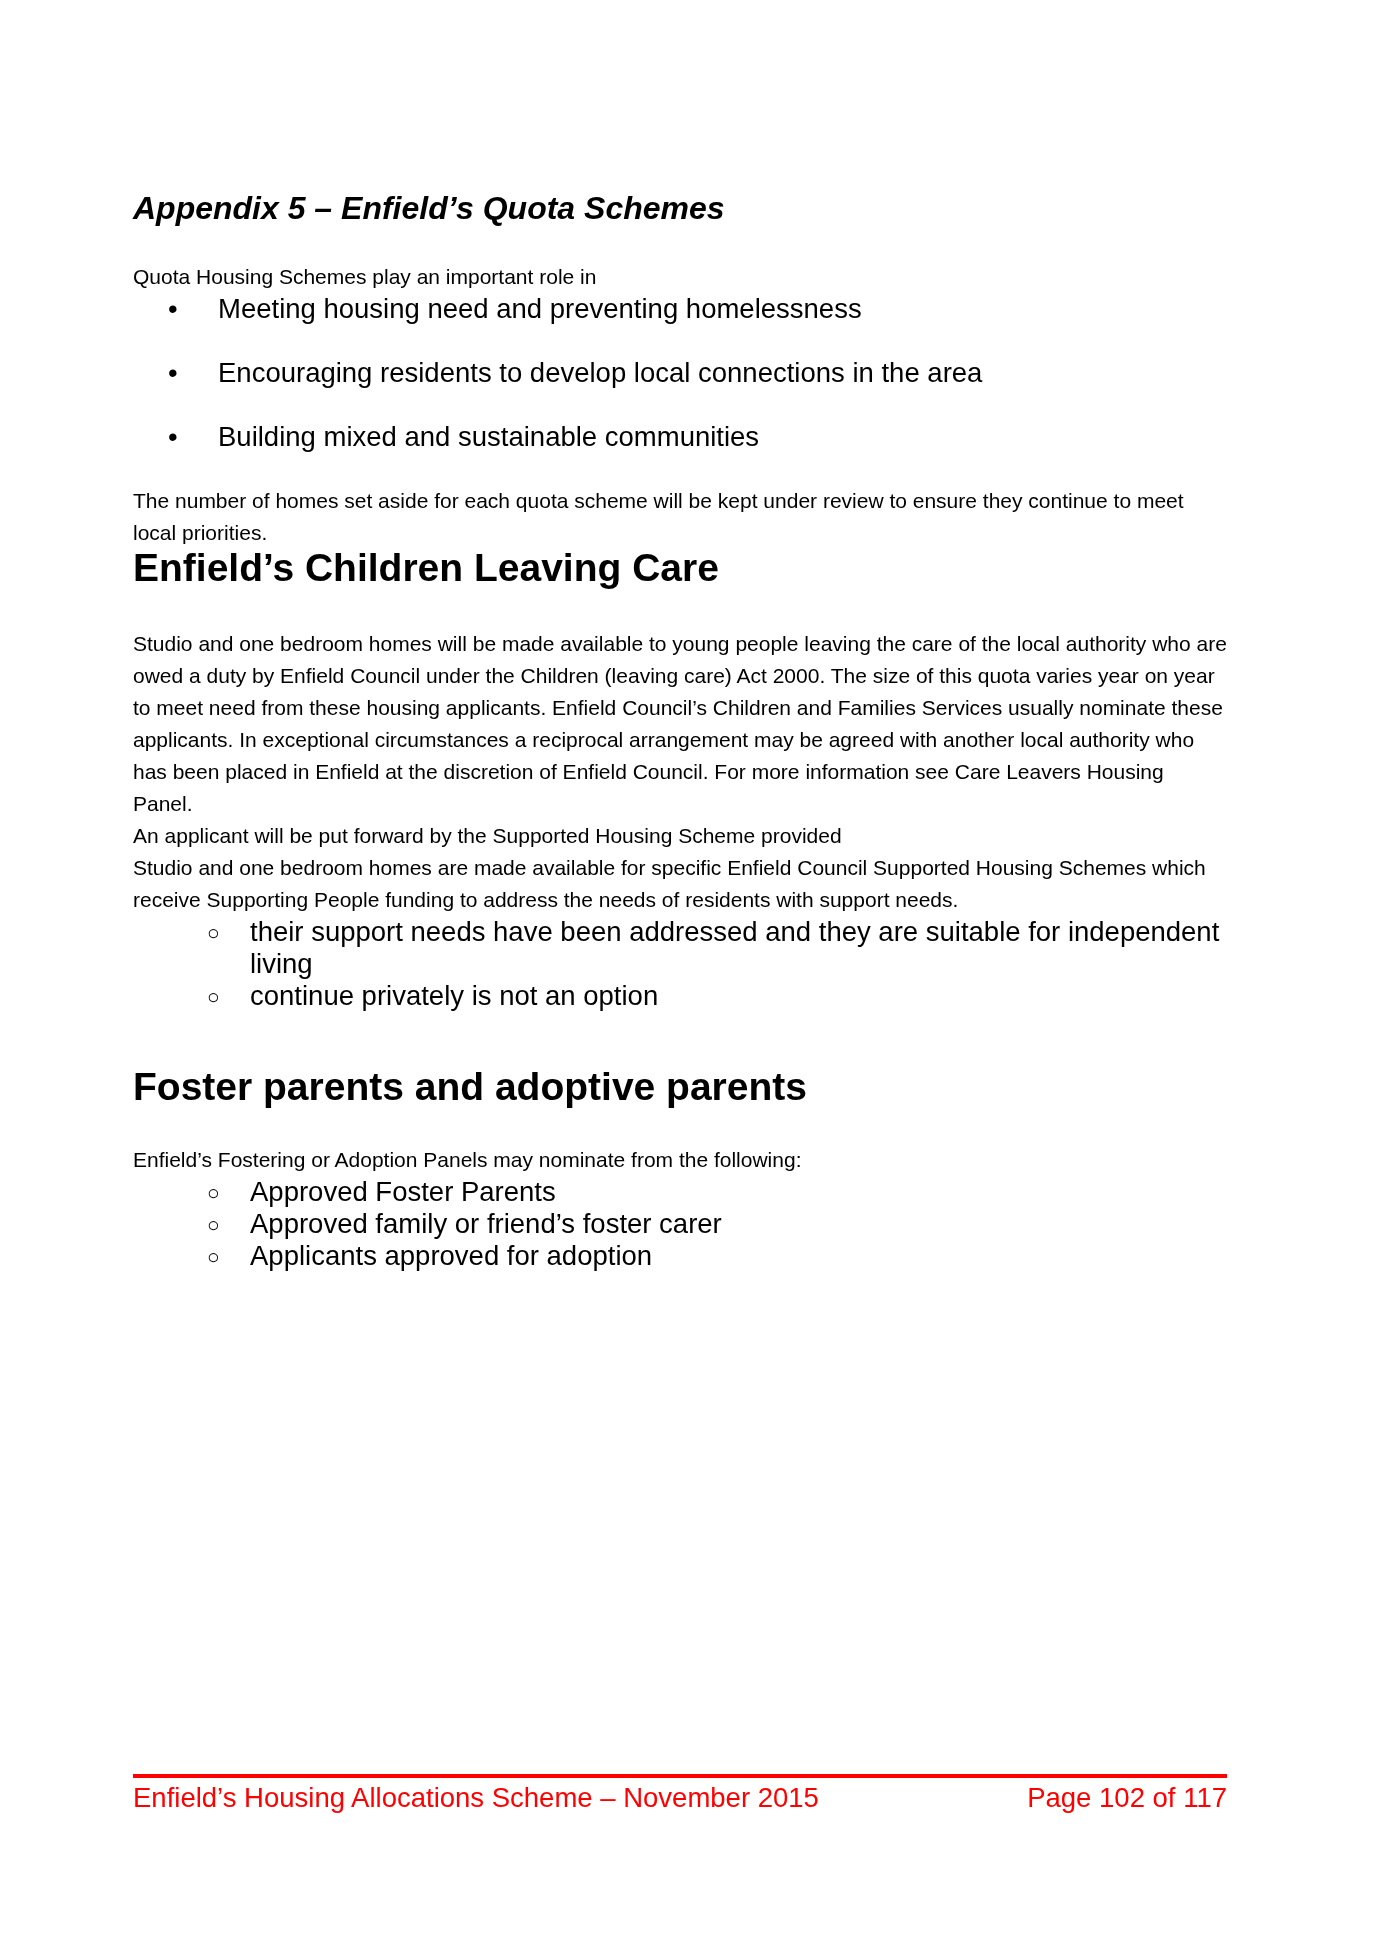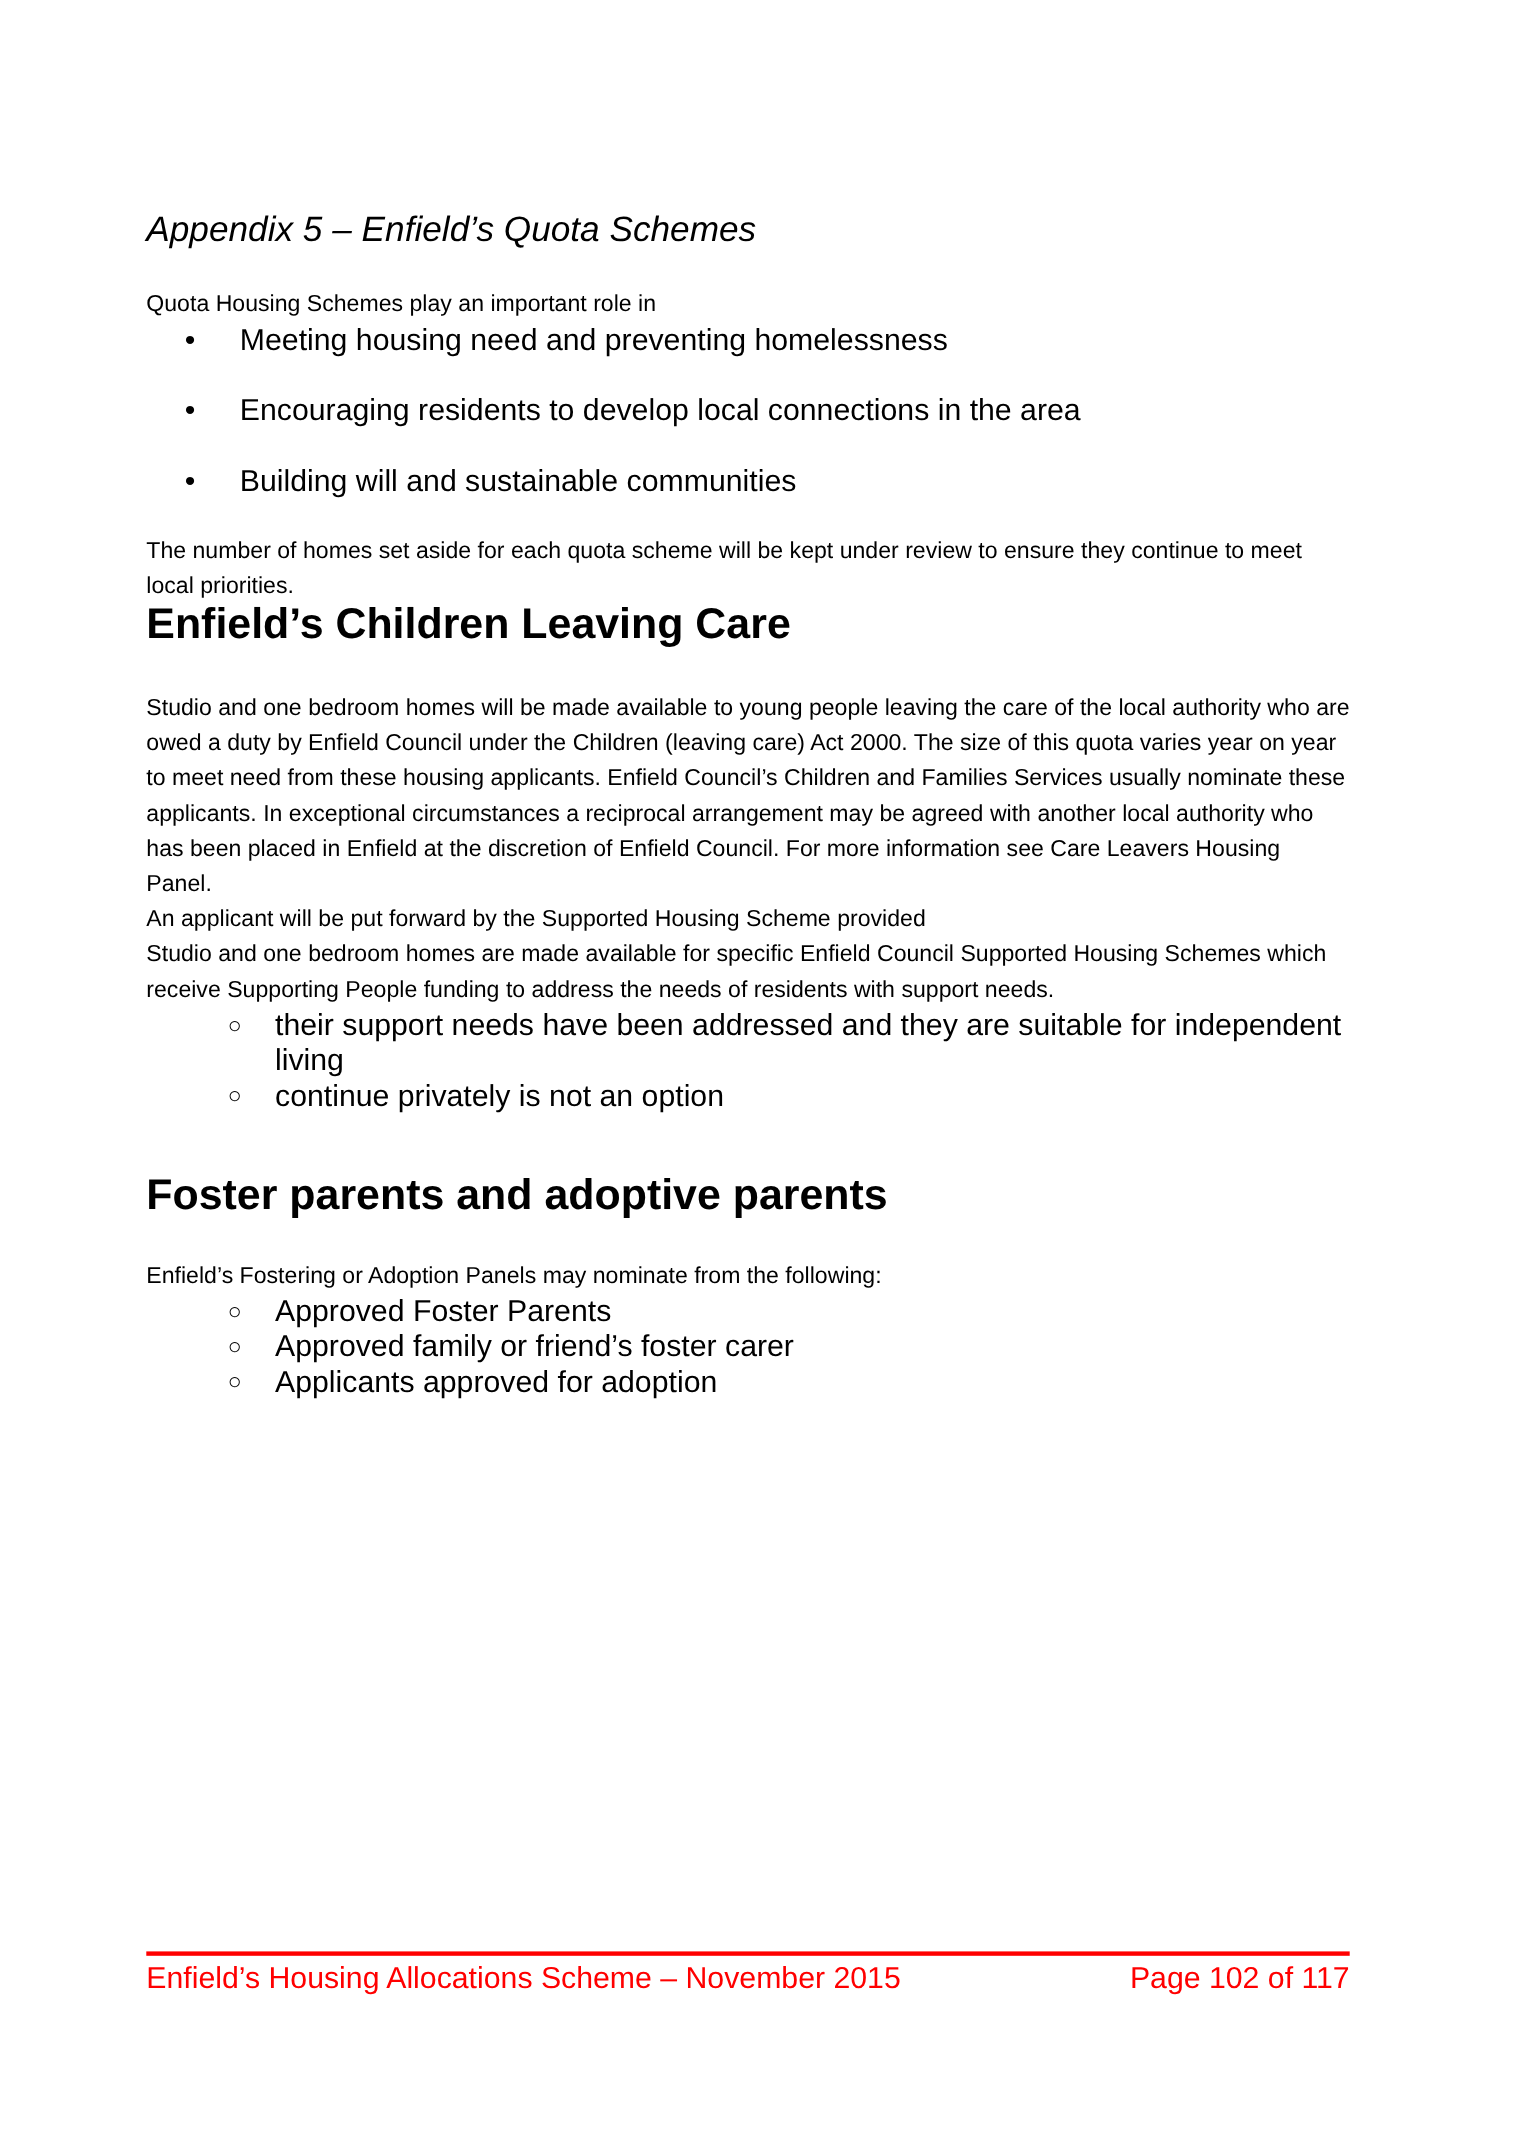--- a/index.html
+++ b/index.html
@@ -15,21 +15,21 @@
     font-family: "Liberation Sans", "DejaVu Sans", sans-serif;
     color: #000000;
     overflow: hidden;
   }
   .content {
     padding: 190px 151px 0 133px;
   }
   .doc-title {
     font-size: 32px;
     line-height: 37px;
-    font-weight: normal;
+    font-weight: bold;
     font-style: italic;
     margin: 0 0 34px 0;
   }
   p.body-text {
     font-size: 21px;
     line-height: 32px;
     margin: 0;
   }
   .intro { margin-bottom: 38px; }
   .note { margin-bottom: 57px; }
@@ -113,21 +113,21 @@
       <li>
         <span class="bullet">•</span>
         <span>Meeting housing need and preventing homelessness</span>
       </li>
       <li>
         <span class="bullet">•</span>
         <span>Encouraging residents to develop local connections in the area</span>
       </li>
       <li>
         <span class="bullet">•</span>
-        <span>Building will and sustainable communities</span>
+        <span>Building mixed and sustainable communities</span>
       </li>
     </ul>
 
     <p class="body-text note">The number of homes set aside for each quota scheme will be kept under review to ensure they continue to meet local priorities.</p>
 
     <h2 class="section-heading">Enfield’s Children Leaving Care</h2>
 
     <p class="body-text para-gap-big">Studio and one bedroom homes will be made available to young people leaving the care of the local authority who are owed a duty by Enfield Council under the Children (leaving care) Act 2000.   The size of this quota varies year on year to meet need from these housing applicants.  Enfield Council’s Children and Families Services usually nominate these applicants.  In exceptional circumstances a reciprocal arrangement may be agreed with another local authority who has been placed in Enfield at the discretion of Enfield Council. For more information see Care Leavers Housing Panel.</p>
 
 

